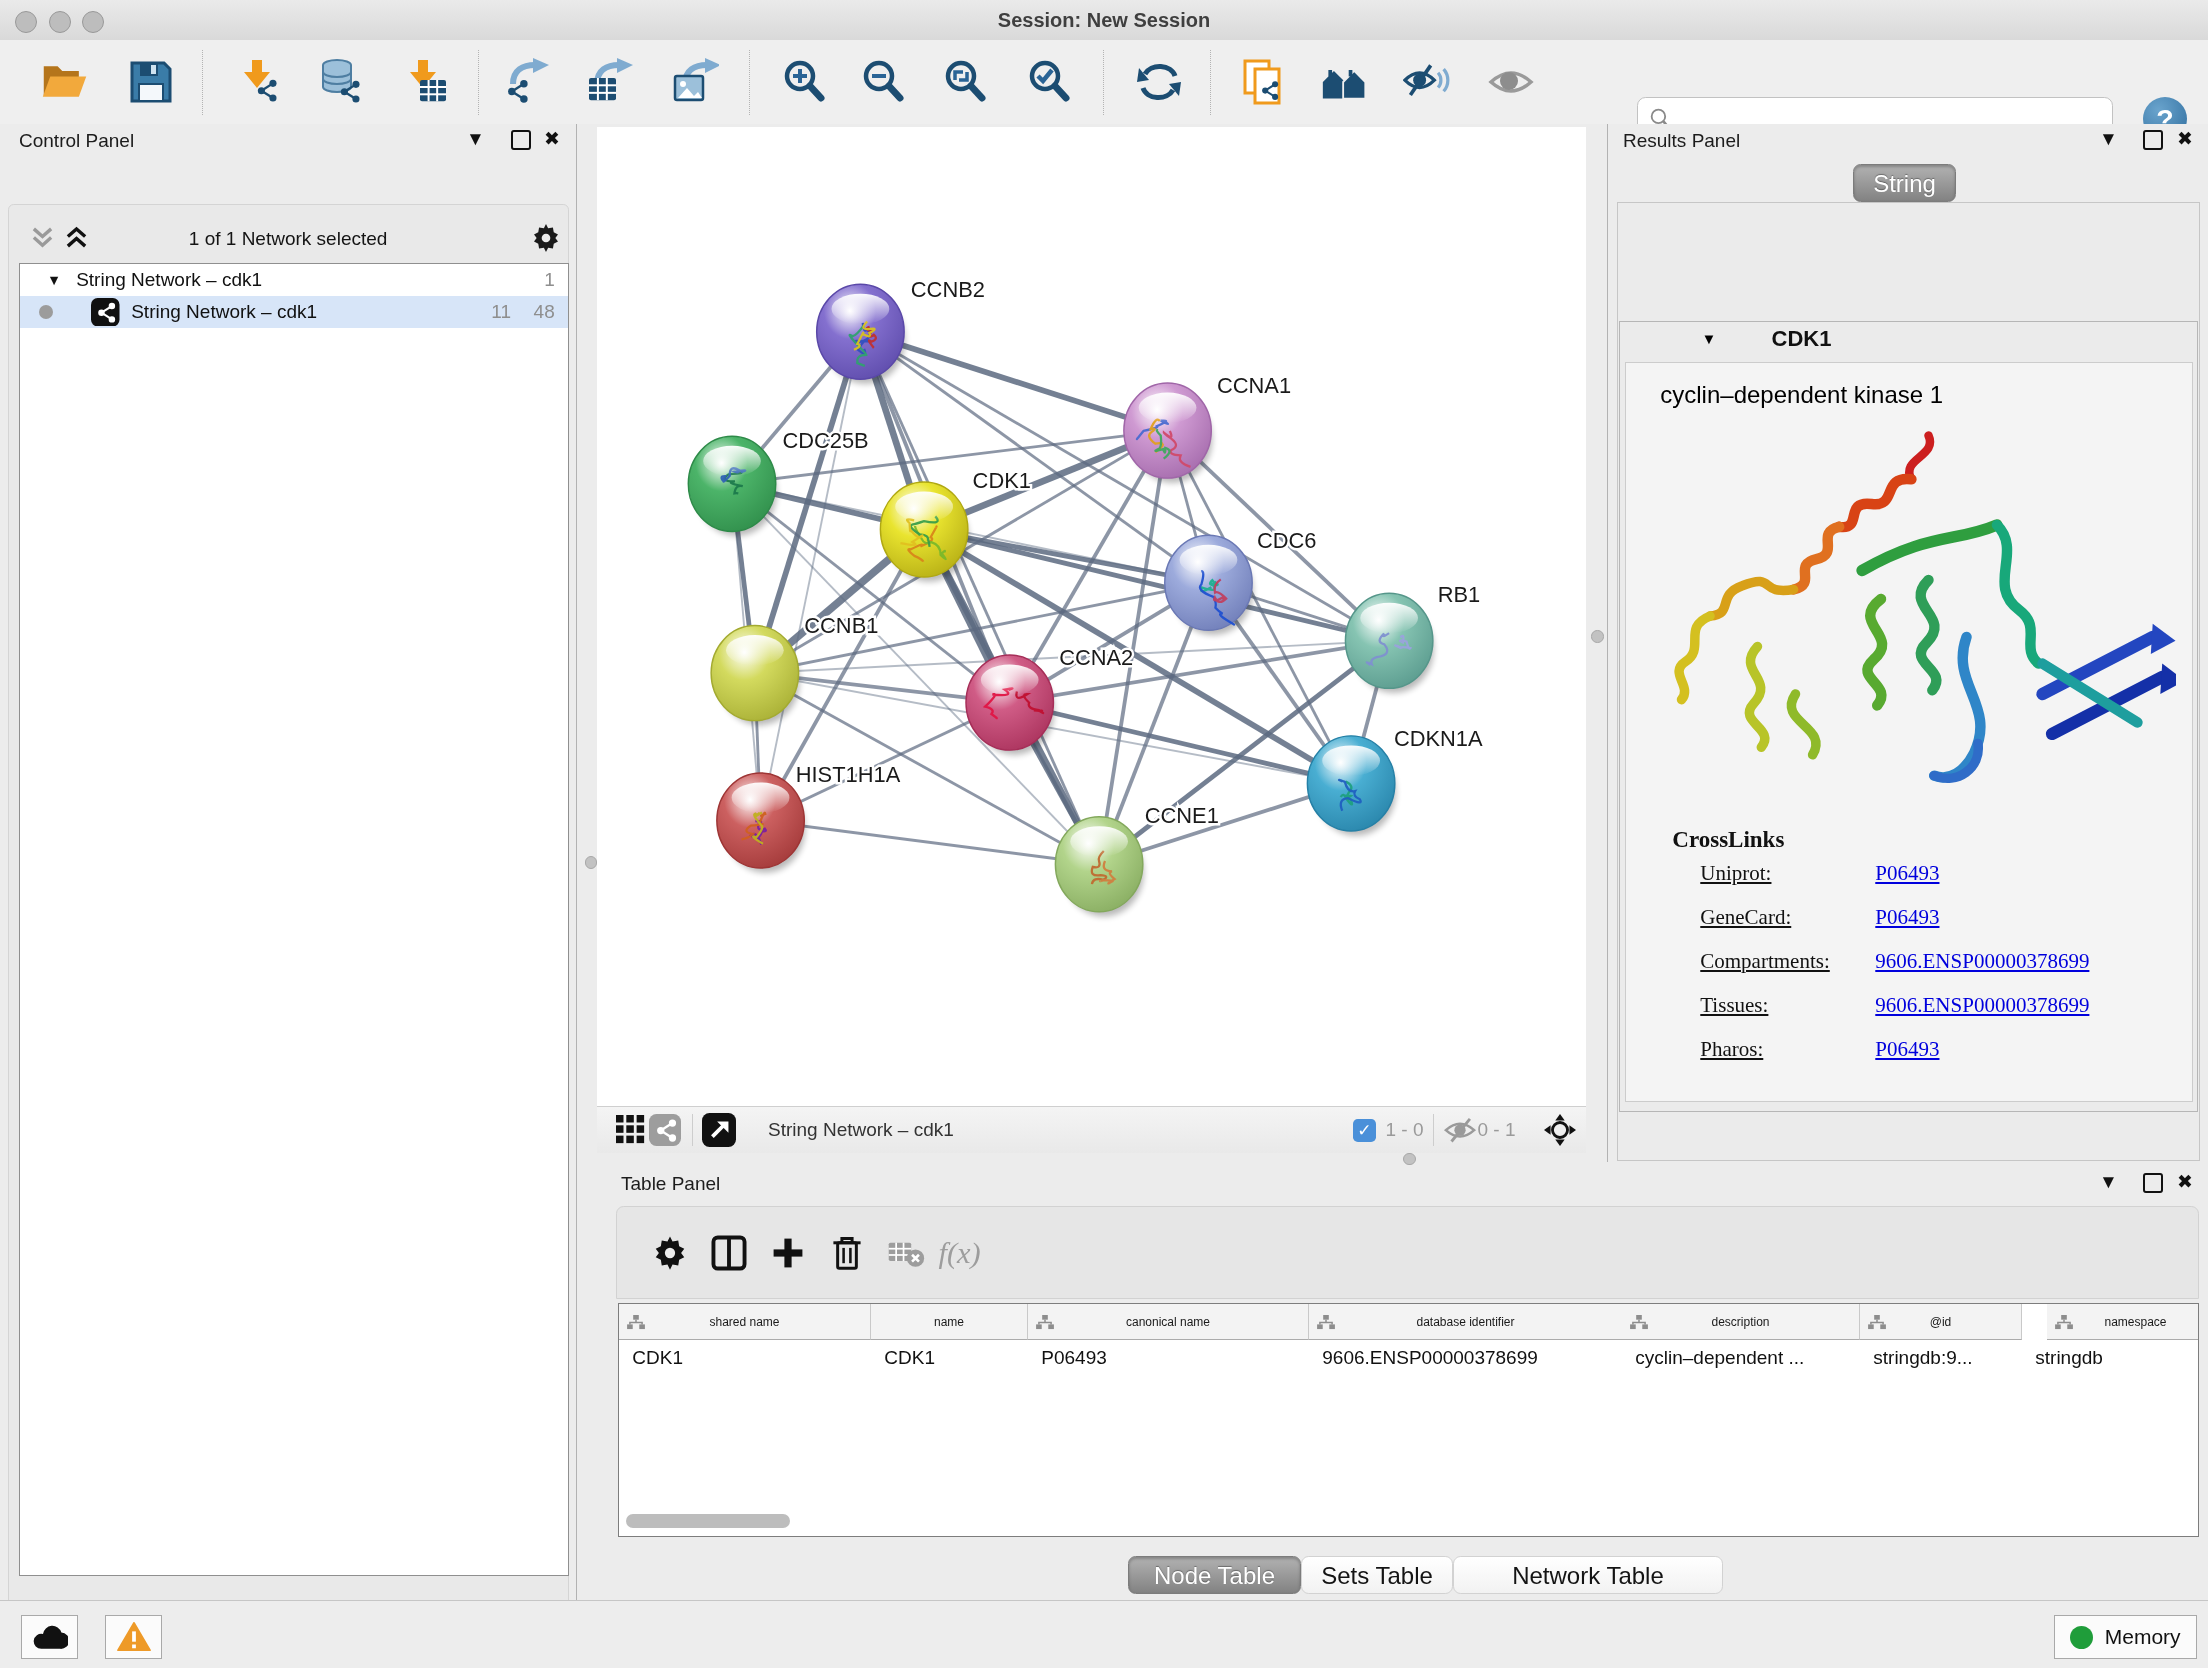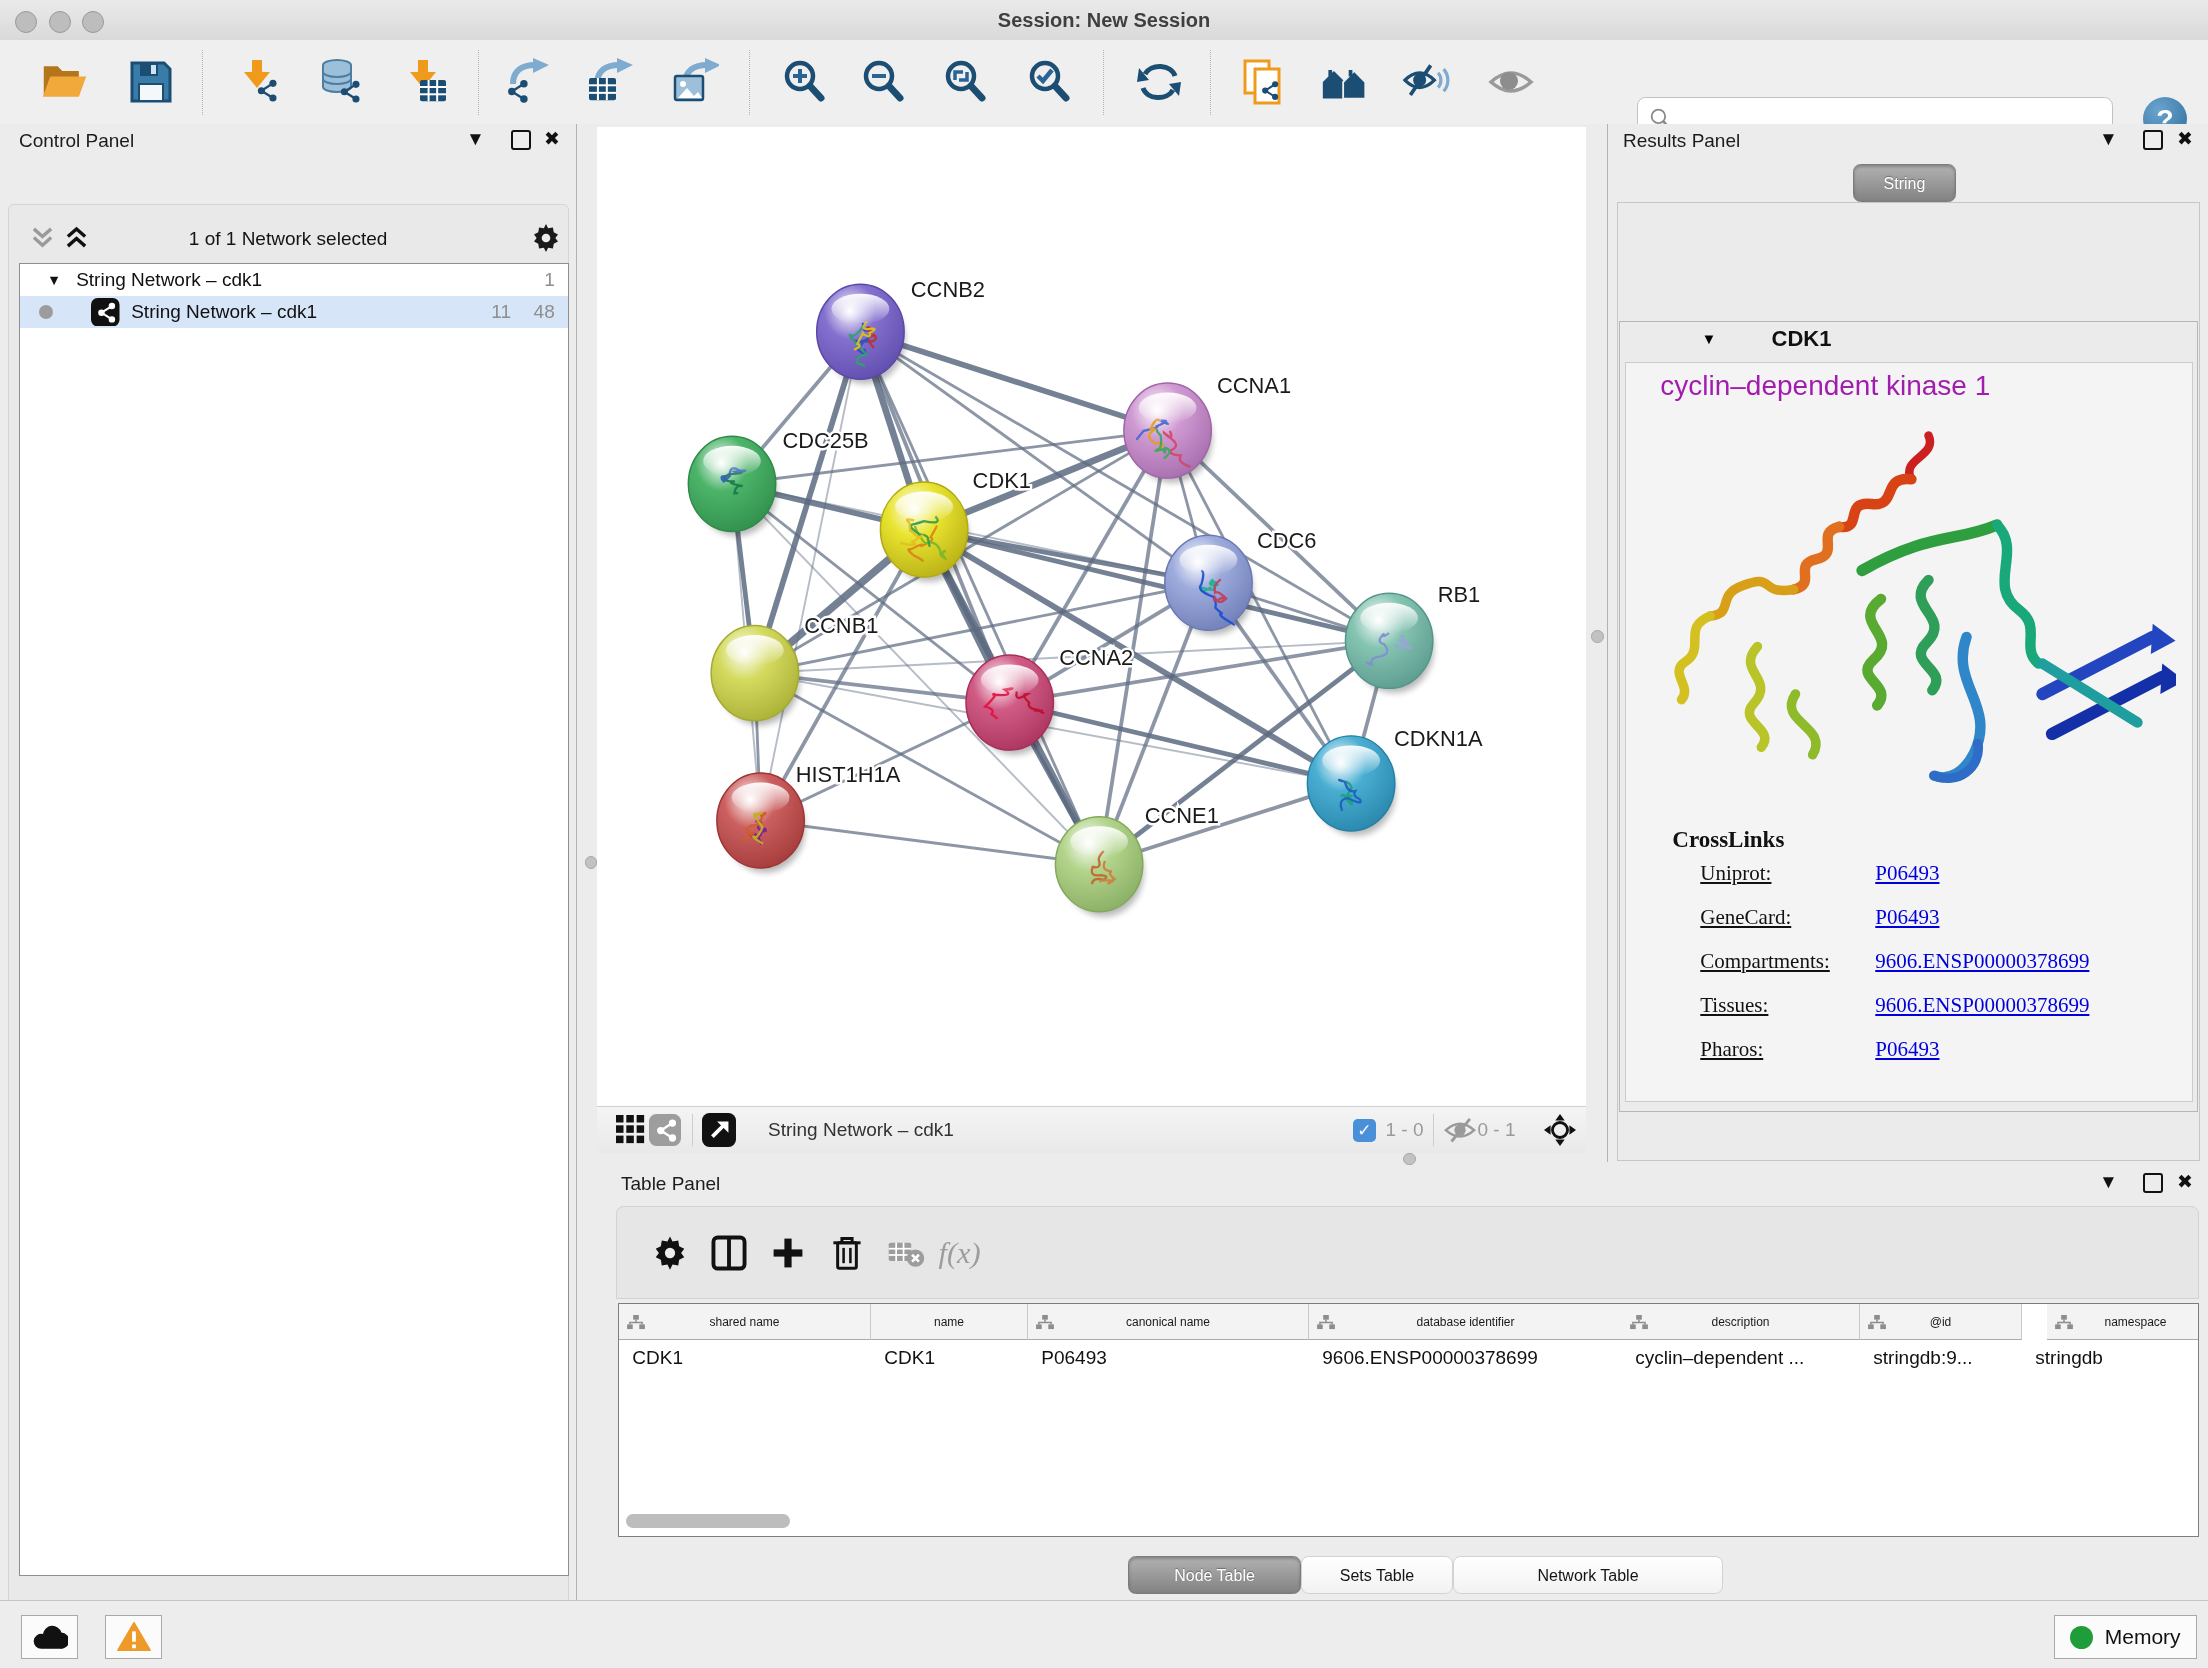--- a/index.html
+++ b/index.html
@@ -20,21 +20,21 @@
     border-radius:8.6px;display:flex;align-items:center;padding:0 9.5px;box-sizing:border-box;}
   #search-box svg{width:25px;height:25px;margin-right:7.6px;flex:none;}
   #search-box input{border:none;outline:none;flex:1;font-size:19px;font-family:"Liberation Sans",sans-serif;background:transparent;}
   #help-btn{left:2143px;top:57px;width:44px;height:44px;border-radius:50%;
     background:radial-gradient(circle at 35% 30%,#6aa4cd,#2f6d9e);color:#fff;font-size:28.5px;font-weight:bold;
     text-align:center;line-height:44px;cursor:pointer;}
   
   .panel-title{font-size:19px;color:#1c1c1c;}
   .win-ico{font-size:19px;color:#111;line-height:19px;cursor:pointer;}
   .sq-ico{width:16px;height:16px;border:2.4px solid #111;border-radius:2.9px;cursor:pointer;}
-  .tab{height:38px;line-height:38px;text-align:center;font-size:16px;color:#141414;
+  .tab{height:38px;line-height:38px;text-align:center;font-size:24px;color:#141414;
     background:linear-gradient(#ffffff,#f2f2f2);border:1px solid #d2d2d2;border-radius:7.6px;
     box-sizing:border-box;cursor:pointer;}
   .tab.sel{background:linear-gradient(#b2b2b2,#828282);color:#fff;border:1px solid #7c7c7c;
     text-shadow:0 -1px 1px rgba(0,0,0,.35);box-shadow:inset 0 1.9px 2.9px rgba(0,0,0,.25);}
   
   #control-panel{left:0;top:124px;width:577px;height:1476px;background:#ececec;border-right:1px solid #b2b2b2;box-sizing:border-box;}
   #cp-sub{left:7.6px;top:80px;width:561px;height:1507px;}
   #cp-list{left:19px;top:139px;width:550px;height:1313px;background:#fff;border:1.9px solid #8f8f8f;box-sizing:border-box;}
   .tree-row{position:relative;height:32px;display:flex;align-items:center;font-size:19px;color:#111;}
   .tree-row.sel{background:#d7e5f8;}
@@ -637,21 +637,21 @@
   <span class="abs panel-title" style="left:15px;top:5.7px">Results Panel</span>
   <span class="abs win-ico" style="left:491px;top:4.8px">▼</span>
   <span class="abs sq-ico" style="left:535px;top:5.7px"></span>
   <span class="abs win-ico" style="left:569px;top:4.8px">✖</span>
   <div class="abs tab sel" style="left:245px;top:40px;width:103px">String</div>
   <div id="rp-outer" class="abs">
     <div class="rp-box" style="top:118px;width:579px;height:791px">
       <span class="abs" style="left:82px;top:7.6px;font-size:15px">▼</span>
       <span class="abs" style="left:152px;top:3.8px;font-size:22px;font-weight:bold;color:#111">CDK1</span>
       <div id="rp-inner">
-        <span class="abs" style="left:34px;top:7px;font-size:28px;color:#a21caf">cyclin–dependent kinase 1</span>
+        <span class="abs" style="left:34px;top:18px;font-size:24px;color:#000000">cyclin–dependent kinase 1</span>
         <svg class="abs" style="left:17px;top:46px" width="533" height="399" viewBox="0 0 560 420">
           <g fill="none" stroke-linecap="round">
             <path d="M300 28 C310 50 270 52 282 74" stroke="#cc1f1f" stroke-width="9"></path>
             <path d="M282 74 C250 70 268 104 240 100 C210 96 232 128 206 124" stroke="#d84315" stroke-width="11"></path>
             <path d="M206 124 C180 130 208 152 182 158 C156 164 184 184 158 190" stroke="#e07020" stroke-width="11"></path>
             <path d="M158 190 C120 196 140 172 104 186 C76 196 96 216 70 218" stroke="#d8a018" stroke-width="10"></path>
             <path d="M70 218 C40 230 66 252 44 266 C26 278 52 292 40 306" stroke="#d4c020" stroke-width="10"></path>
             <path d="M120 250 C96 276 140 284 116 310 C98 330 140 336 124 356" stroke="#b8c428" stroke-width="10"></path>
             <path d="M160 300 C140 330 196 334 178 364" stroke="#8fba2a" stroke-width="10"></path>
             <path d="M230 170 C300 130 330 140 372 122" stroke="#2f9e3f" stroke-width="12"></path>

